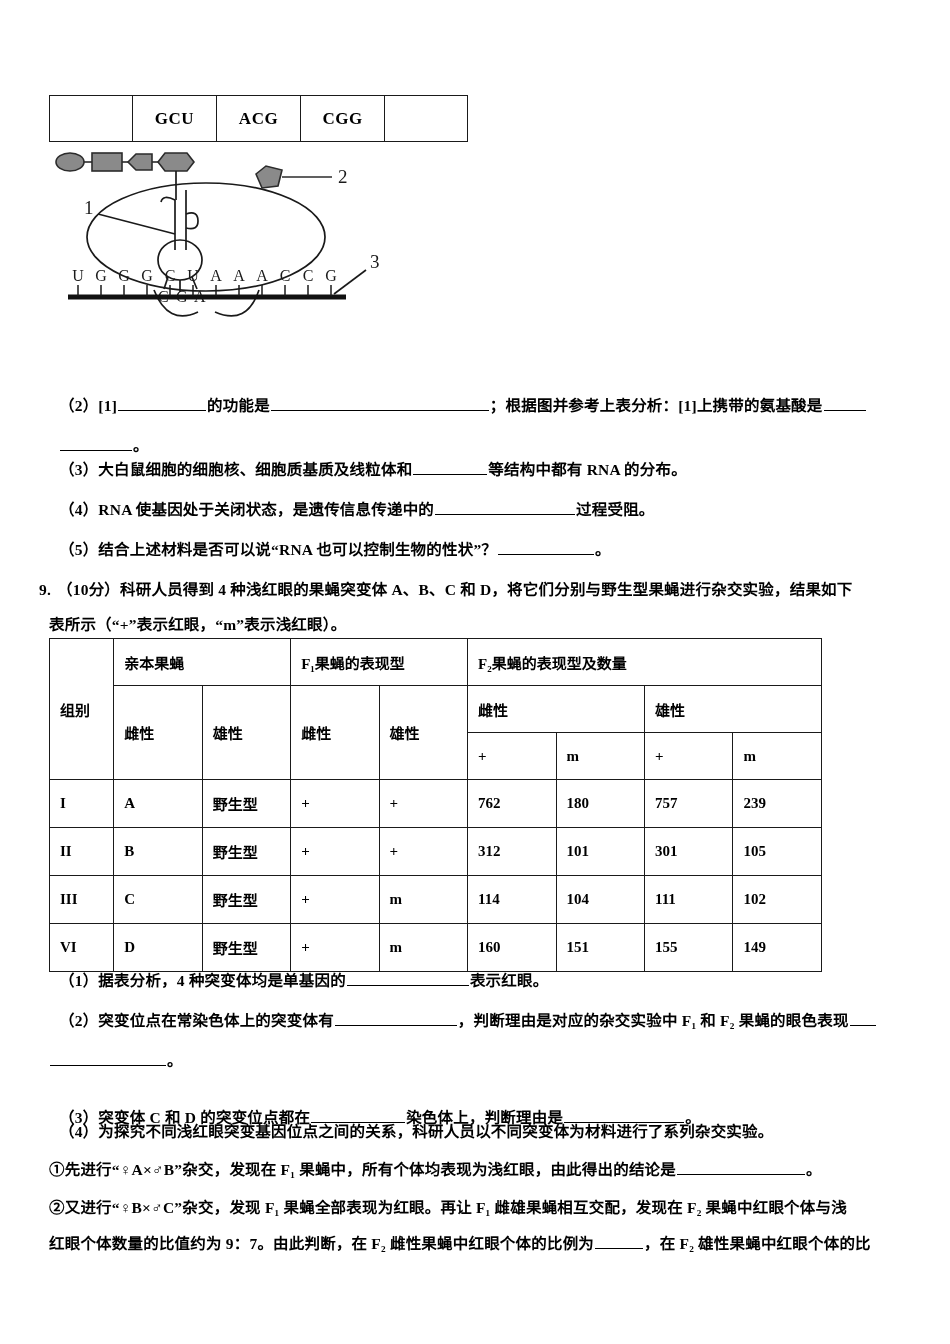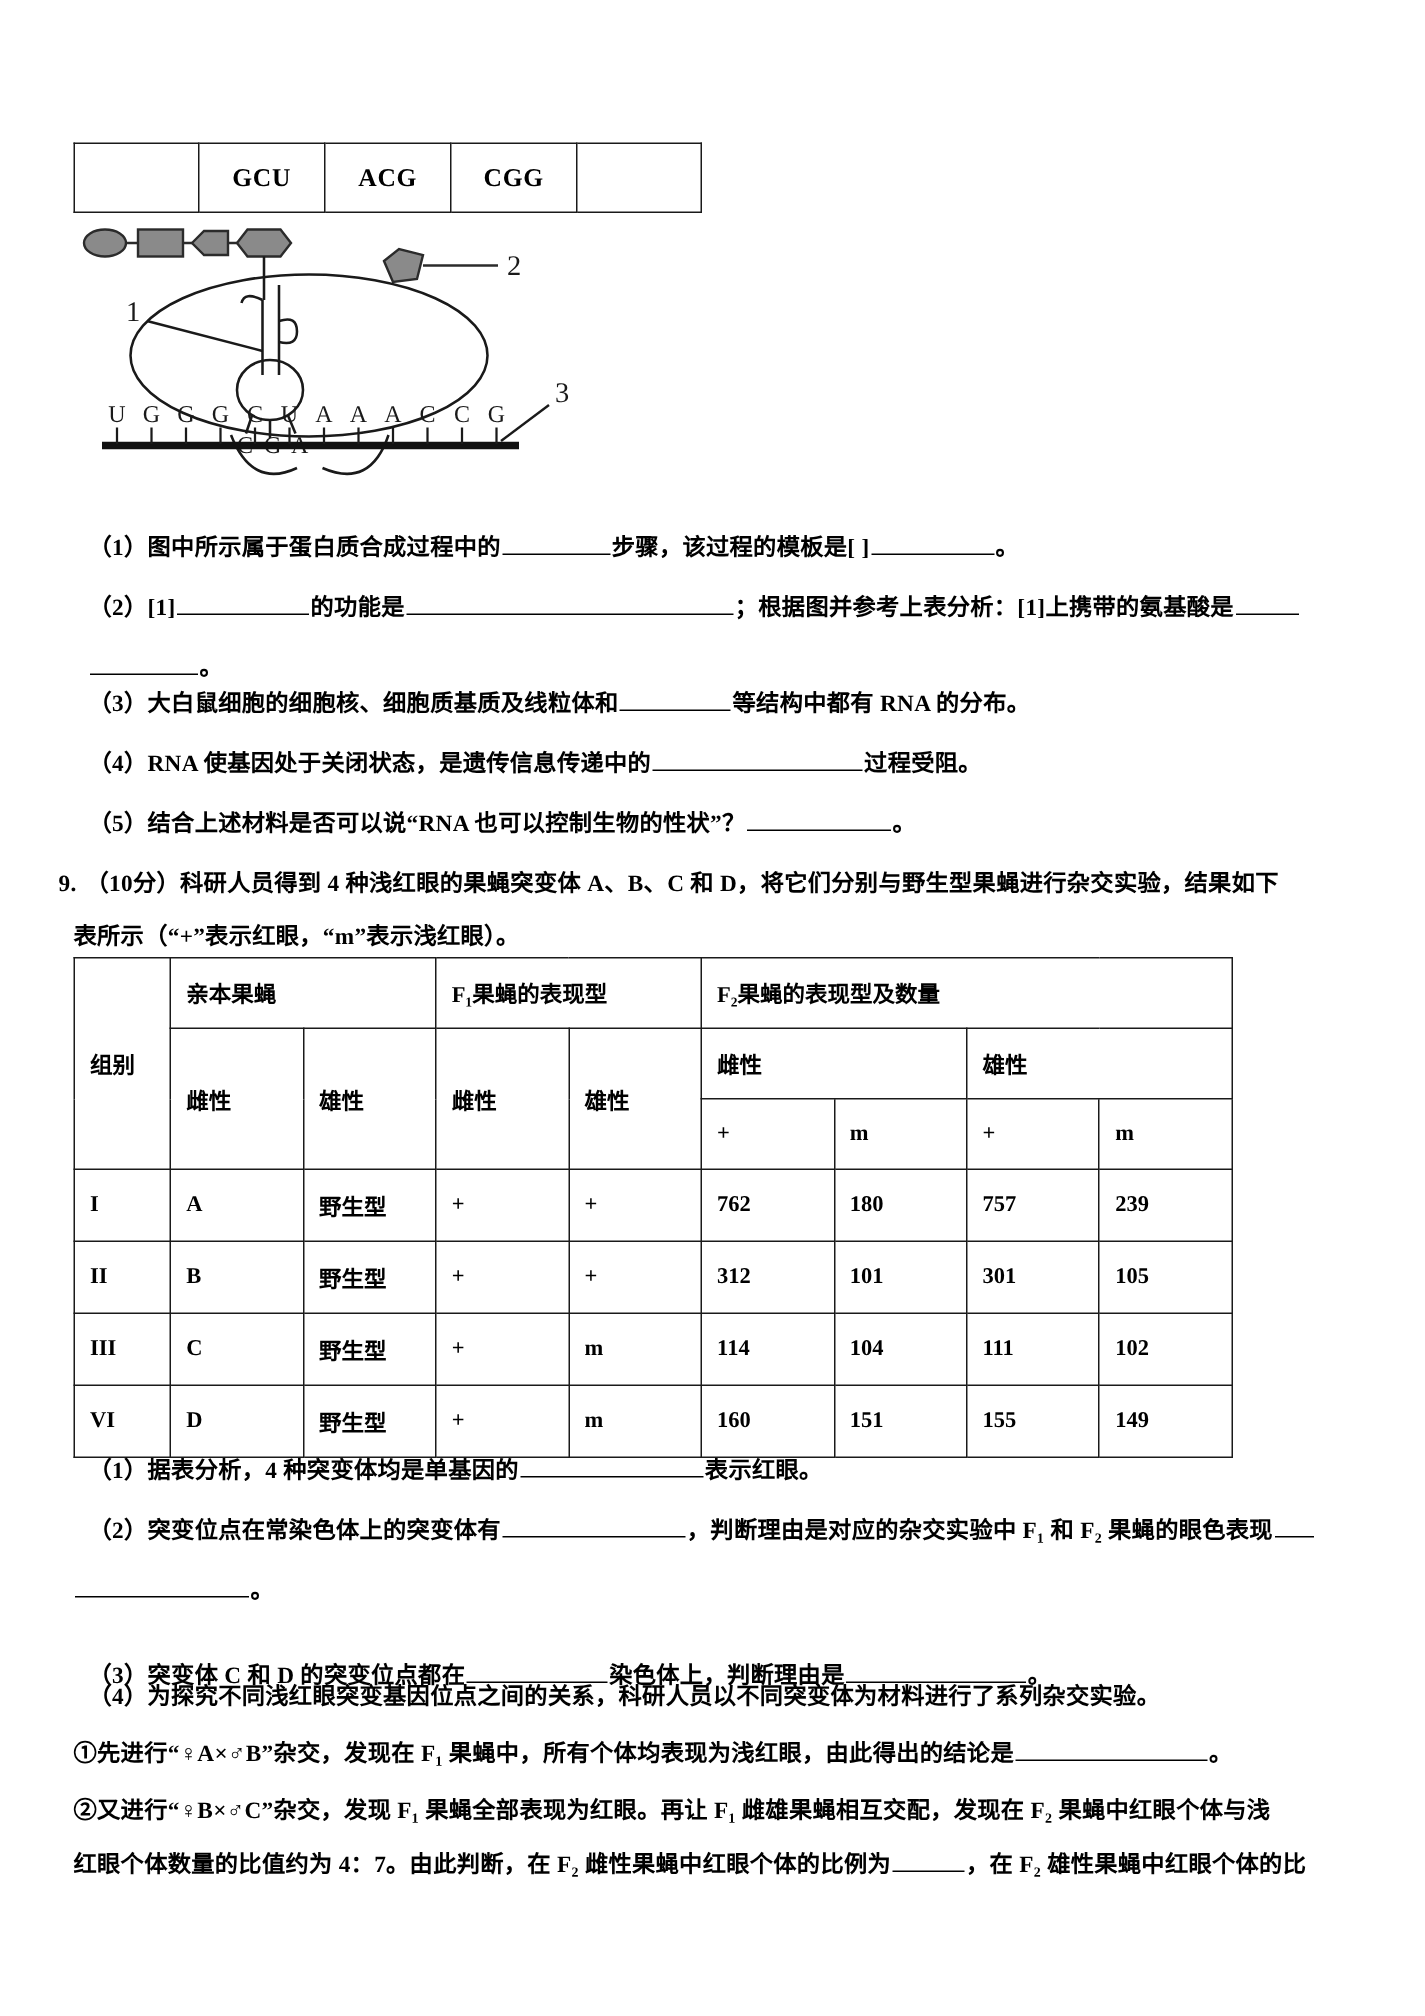--- a/index.html
+++ b/index.html
@@ -189,23 +189,20 @@
         <text x="239" y="139">C</text>
         <text x="262" y="139">C</text>
         <text x="285" y="139">G</text>
       </g>
 
       <line x1="288" y1="152" x2="320" y2="128" stroke="#1a1a1a" stroke-width="1.6"></line>
       <text x="324" y="126" font-family="'Liberation Serif', serif" font-size="19" fill="#1a1a1a">3</text>
     </svg>
   </div>
 
-  <div class="qtext" style="left:47px; top:354px;">
-    <span>（1）图中所示属于蛋白质合成过程中的</span><span class="blankline" style="width:72px;"></span><span>步骤，该过程的模板是[  ]</span><span class="blankline" style="width:82px;"></span><span>。</span>
-  </div>
 
   <div class="qtext" style="left:47px; top:394px;">
     <span>（2）[1]</span><span class="blankline" style="width:88px;"></span><span>的功能是</span><span class="blankline" style="width:218px;"></span><span>；根据图并参考上表分析：[1]上携带的氨基酸是</span><span class="blankline" style="width:42px;"></span>
   </div>
   <div class="qtext" style="left:47px; top:434px;">
     <span class="blankline" style="width:72px;"></span><span>。</span>
   </div>
 
   <div class="qtext" style="left:47px; top:458px;text-align:center;">
     <span>（3）大白鼠细胞的细胞核、细胞质基质及线粒体和</span><span class="blankline" style="width:74px;"></span><span>等结构中都有 RNA 的分布。</span>
@@ -328,16 +325,16 @@
   </div>
 
   <div class="qtext" style="left:37px; top:1196px;">
     <span>②又进行“♀B×♂C”杂交，发现 F₁ 果蝇全部表现为红眼。再让 F₁ 雌雄果蝇相互交配，发现在 F₂ 果蝇中红眼个体与浅</span>
   </div>
 
   <div class="qtext" style="left:37px; top:1158px;">
     <span>①先进行“♀A×♂B”杂交，发现在 F₁ 果蝇中，所有个体均表现为浅红眼，由此得出的结论是</span><span class="blankline" style="width:128px;"></span><span>。</span>
   </div>
   <div class="qtext" style="left:37px; top:1232px;">
-    <span>红眼个体数量的比值约为 4：7。由此判断，在 F₂ 雌性果蝇中红眼个体的比例为</span><span class="blankline" style="width:48px;"></span><span>，在 F₂ 雄性果蝇中红眼个体的比</span>
+    <span>红眼个体数量的比值约为 9：7。由此判断，在 F₂ 雌性果蝇中红眼个体的比例为</span><span class="blankline" style="width:48px;"></span><span>，在 F₂ 雄性果蝇中红眼个体的比</span>
   </div>
 
 </div>
 
 </body></html>

